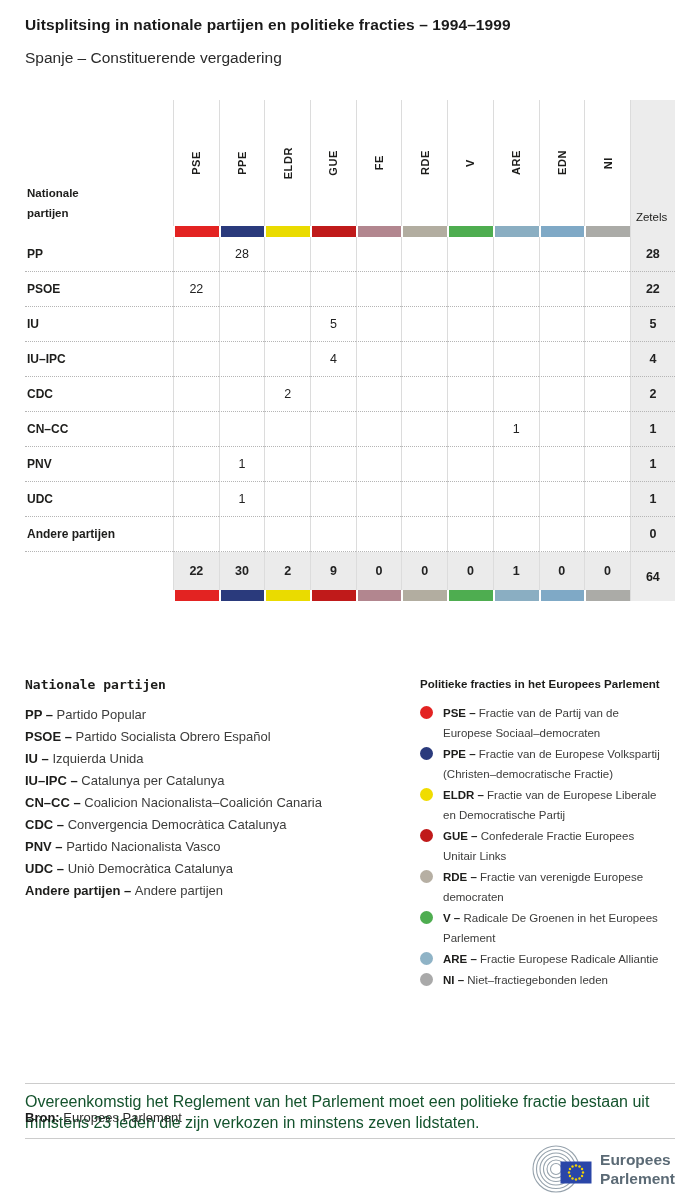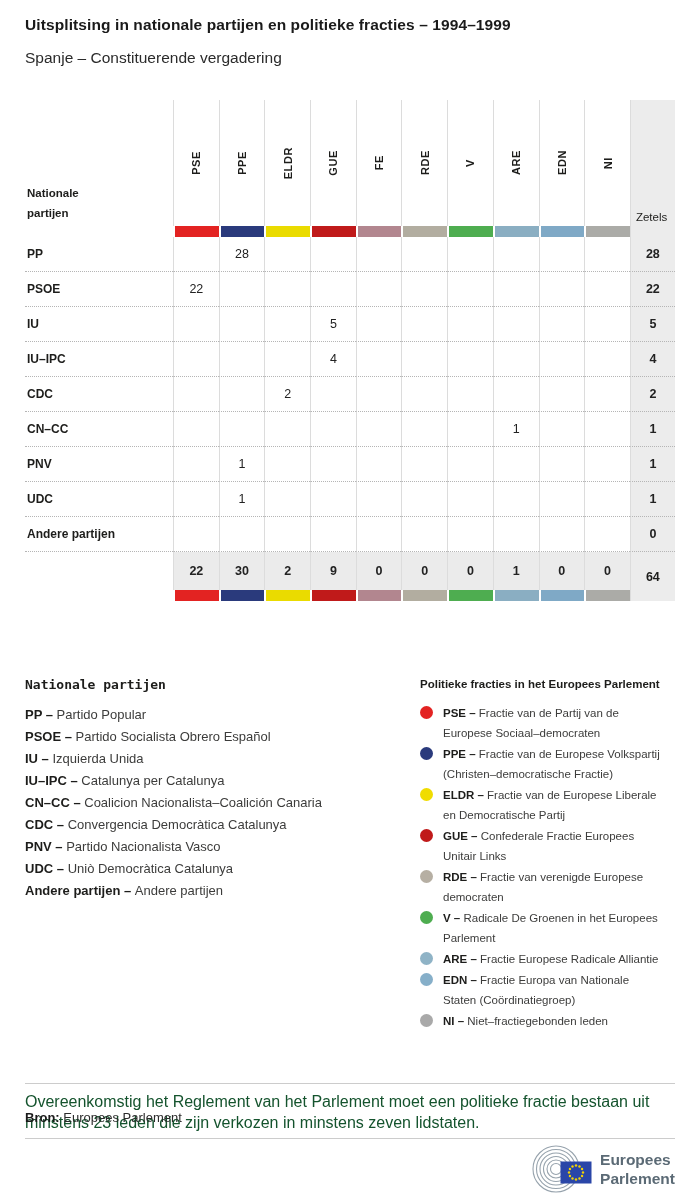--- a/index.html
+++ b/index.html
@@ -289,24 +289,20 @@
         </div>
         <div class="lg-item">
           <span class="lg-dot" style="background: rgb(78, 173, 80);"></span>
           <span class="lg-text"><b>V – </b><span>Radicale De Groenen in het Europees Parlement</span></span>
         </div>
         <div class="lg-item">
           <span class="lg-dot" style="background: rgb(143, 179, 198);"></span>
           <span class="lg-text"><b>ARE – </b><span>Fractie Europese Radicale Alliantie</span></span>
         </div>
         <div class="lg-item">
-          <span class="lg-dot" style="background: rgb(134, 175, 201);"></span>
-          <span class="lg-text"><b>EDN – </b><span>Fractie Europa van Nationale Staten (Coördinatiegroep)</span></span>
-        </div>
-        <div class="lg-item">
           <span class="lg-dot" style="background: rgb(169, 169, 169);"></span>
           <span class="lg-text"><b>NI – </b><span>Niet–fractiegebonden leden</span></span>
         </div>
       </div>
   </div>
 
   <div class="rule rule-1"></div>
   <div class="footnote">Overeenkomstig het Reglement van het Parlement moet een politieke fractie bestaan uit minstens 23 leden die zijn verkozen in minstens zeven lidstaten.</div>
   <div class="rule rule-2"></div>
 

